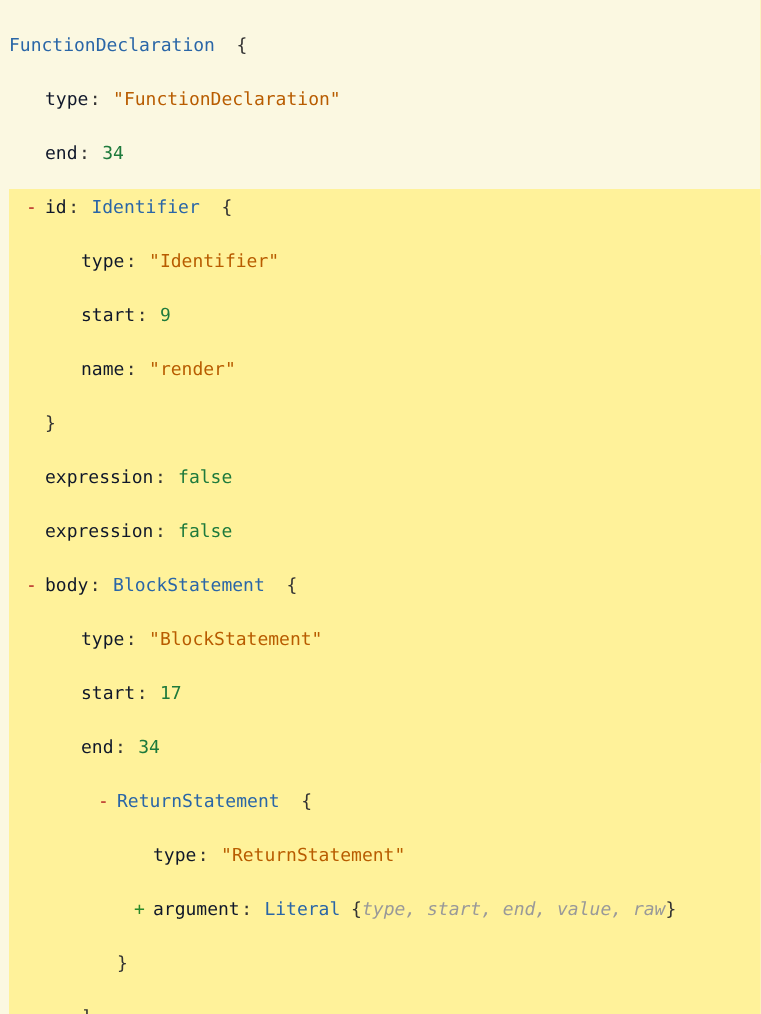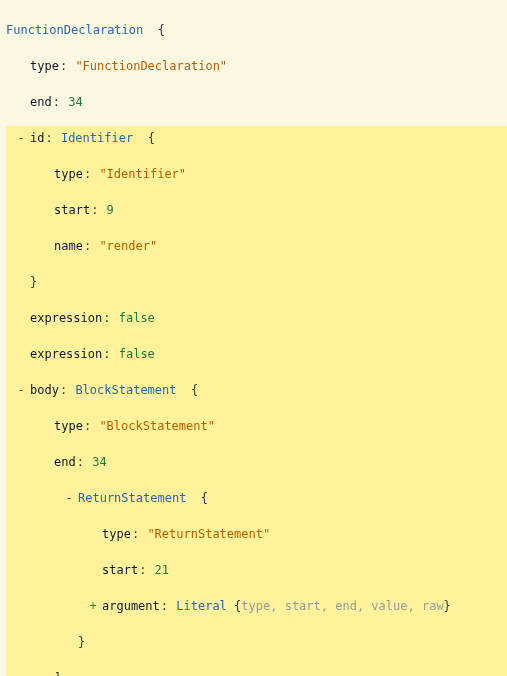--- a/index.html
+++ b/index.html
@@ -26,21 +26,21 @@
   .children {
     padding-left: 24px;
   }
   .ct { color: #2a66a7; }        
   .key { color: #0f172a; }
   .colon { color: #333; padding: 0 1px; }
   .str { color: #b85c00; }
   .num { color: #1e7a3c; }
   .kw  { color: #1e7a3c; text-align: right; }       
   .punc{ color: #333; }
-  .collapsed-keys { color: #999; }
+  .collapsed-keys { color: #999; font-style: italic; }
   .toggle {
     display: inline-block;
     width: 10px;
     text-align: center;
     cursor: pointer;
     user-select: none;
     margin-right: 4px;
     margin-left: -14px;
   }
   .toggle.minus { color: #b42222; }
@@ -110,38 +110,38 @@
         <span class="toggle minus">-</span><span class="key">body</span><span class="colon">:</span>
         <span class="ct">BlockStatement</span>&nbsp;
         <span class="punc">{</span>
       </span>
       <div class="children">
         <span class="entry">
           <span class="key">type</span><span class="colon">:</span>
           <span class="str">"BlockStatement"</span>
         </span>
         <span class="entry">
+          <span class="key">start</span><span class="colon">:</span>
+          <span class="num">17</span>
+        </span>
+        <span class="entry">
           <span class="key">end</span><span class="colon">:</span>
           <span class="num">34</span>
         </span>
 
         <div class="children">
 
           <span class="entry">
             <span class="toggle minus">-</span><span class="ct">ReturnStatement</span>&nbsp;
             <span class="punc">{</span>
           </span>
           <div class="children">
             <span class="entry">
               <span class="key">type</span><span class="colon">:</span>
               <span class="str">"ReturnStatement"</span>
-            </span>
-            <span class="entry">
-              <span class="key">start</span><span class="colon">:</span>
-              <span class="num">21</span>
             </span>
 
             <span class="entry">
               <span class="toggle plus">+</span><span class="key">argument</span><span class="colon">:</span>
               <span class="ct">Literal</span>
               <span class="punc">{</span><span class="collapsed-keys">type, start, end, value, raw</span><span class="punc">}</span>
             </span>
           </div>
           <span class="entry">
             <span class="punc">}</span>

